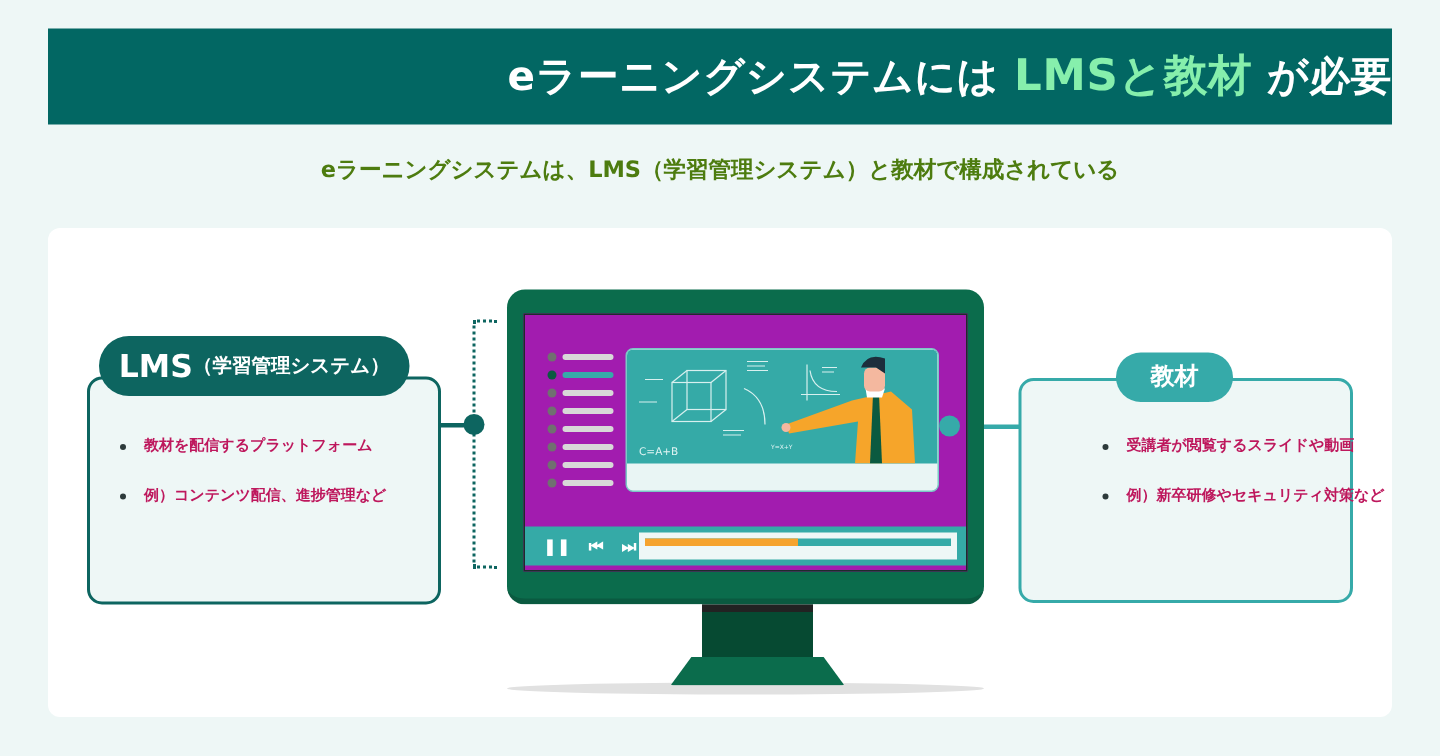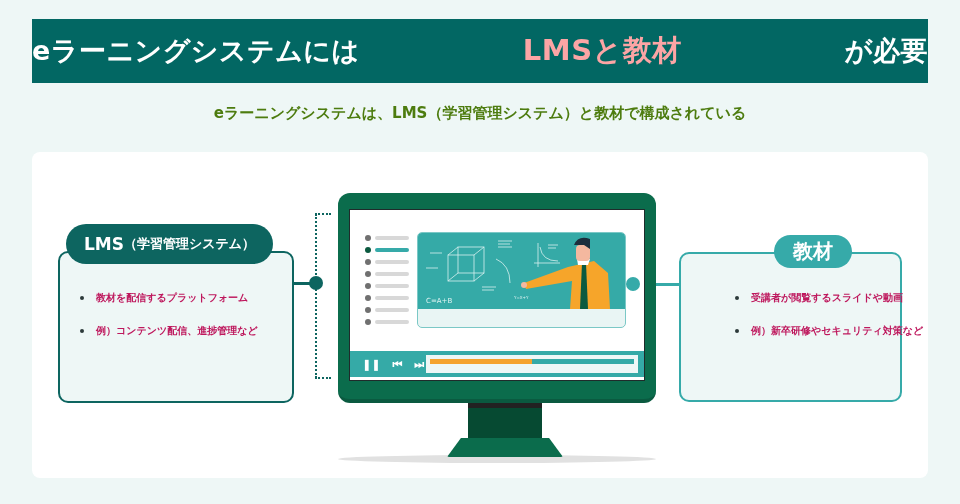--- a/index.html
+++ b/index.html
@@ -6,55 +6,55 @@
   html, body { width: 960px; height: 504px; overflow: hidden; }
   body {
     background: #eef7f6;
     font-family: "DejaVu Sans", "Liberation Sans", sans-serif;
     position: relative;
     color: #2b3a3a;
   }
   .title-bar {
     position: absolute; left: 32px; top: 19px; width: 896px; height: 64px;
     background: #026763;
-    display: flex; align-items: center; justify-content: space-between;
+    display: flex; align-items: center; justify-content: flex-end;
     color: #ffffff; font-weight: bold; font-size: 27px; letter-spacing: 0.5px;
   }
-  .title-bar .hl { color: #fca5a5; font-size: 29px; }
+  .title-bar .hl { color: #86efac; font-size: 29px; }
   .title-bar .sp { display: inline-block; width: 10px; }
   .subtitle {
     position: absolute; left: 0; top: 104px; width: 960px; text-align: center;
     font-size: 15px; font-weight: bold; color: #4d7c0f;
   }
   .card {
     position: absolute; left: 32px; top: 152px; width: 896px; height: 326px;
     background: #ffffff; border-radius: 8px;
   }
   
   .lbox {
     position: absolute; left: 58px; top: 251px; width: 236px; height: 152px;
     background: #eef7f6; border: 2.5px solid #0d6560; border-radius: 10px;
   }
   .lbadge {
     position: absolute; left: 66px; top: 224px; width: 207px; height: 40px;
     background: #0d6560; border-radius: 20px; color: #fff;
     display: flex; align-items: center; justify-content: center;
     font-weight: bold;
   }
-  .lbadge .main { font-size: 17px; }
+  .lbadge .main { font-size: 21px; }
   .lbadge .sub { font-size: 13px; margin-left: 0; }
   .rbox {
     position: absolute; left: 679px; top: 252px; width: 223px; height: 150px;
     background: #eef7f6; border: 2.5px solid #36aaa9; border-radius: 10px;
   }
   .rbadge {
-    position: absolute; left: 774px; top: 235px; width: 78px; height: 33px;
+    position: absolute; left: 744px; top: 235px; width: 78px; height: 33px;
     background: #36aaa9; border-radius: 17px; color: #fff;
     display: flex; align-items: center; justify-content: center;
-    font-weight: bold; font-size: 20px;
+    font-weight: bold; font-size: 16px;
   }
   .bullets { list-style: none; position: absolute; font-size: 10px; line-height: 24px; color: #be185d; font-weight: bold; }
   .bullets li { position: relative; padding-left: 20px; margin-bottom: 9px; }
   .bullets li::before {
     content: ""; position: absolute; left: 4px; top: 10px; width: 4px; height: 4px;
     border-radius: 50%; background: #2c3a3a;
   }
   .lbullets { left: 76px; top: 286px; width: 210px; }
   .rbullets { left: 731px; top: 286px; width: 200px; }
 
@@ -67,21 +67,21 @@
   .rconn { position: absolute; left: 635px; top: 283px; width: 45px; height: 2.5px; background: #36aaa9; }
   .rdot { position: absolute; left: 626px; top: 277px; width: 14px; height: 14px; border-radius: 50%; background: #36aaa9; }
 
   
   .monitor {
     position: absolute; left: 338px; top: 193px; width: 318px; height: 210px;
     background: #0b6c4c; border-radius: 12px; border-bottom: 4px solid #0a5a40;
   }
   .screen {
     position: absolute; left: 11px; top: 16px; width: 296px; height: 172px;
-    background: #ffffff; border: 1.5px solid #1f2b2b;
+    background: #a21caf; border: 1.5px solid #1f2b2b;
   }
   .playlist { position: absolute; left: 15px; top: 22px; }
   .pl-item { display: flex; align-items: center; height: 12px; }
   .pl-dot { width: 6px; height: 6px; border-radius: 50%; background: #707070; margin-right: 4px; }
   .pl-bar { width: 34px; height: 4px; border-radius: 2px; background: #d8d8d8; }
   .pl-item.active .pl-dot { background: #0b5a40; }
   .pl-item.active .pl-bar { background: #36aaa9; }
   .video {
     position: absolute; left: 67px; top: 22px; width: 209px; height: 96px;
     background: #e9f5f4; border: 1.5px solid #7bc8c6; border-radius: 5px; overflow: hidden;

